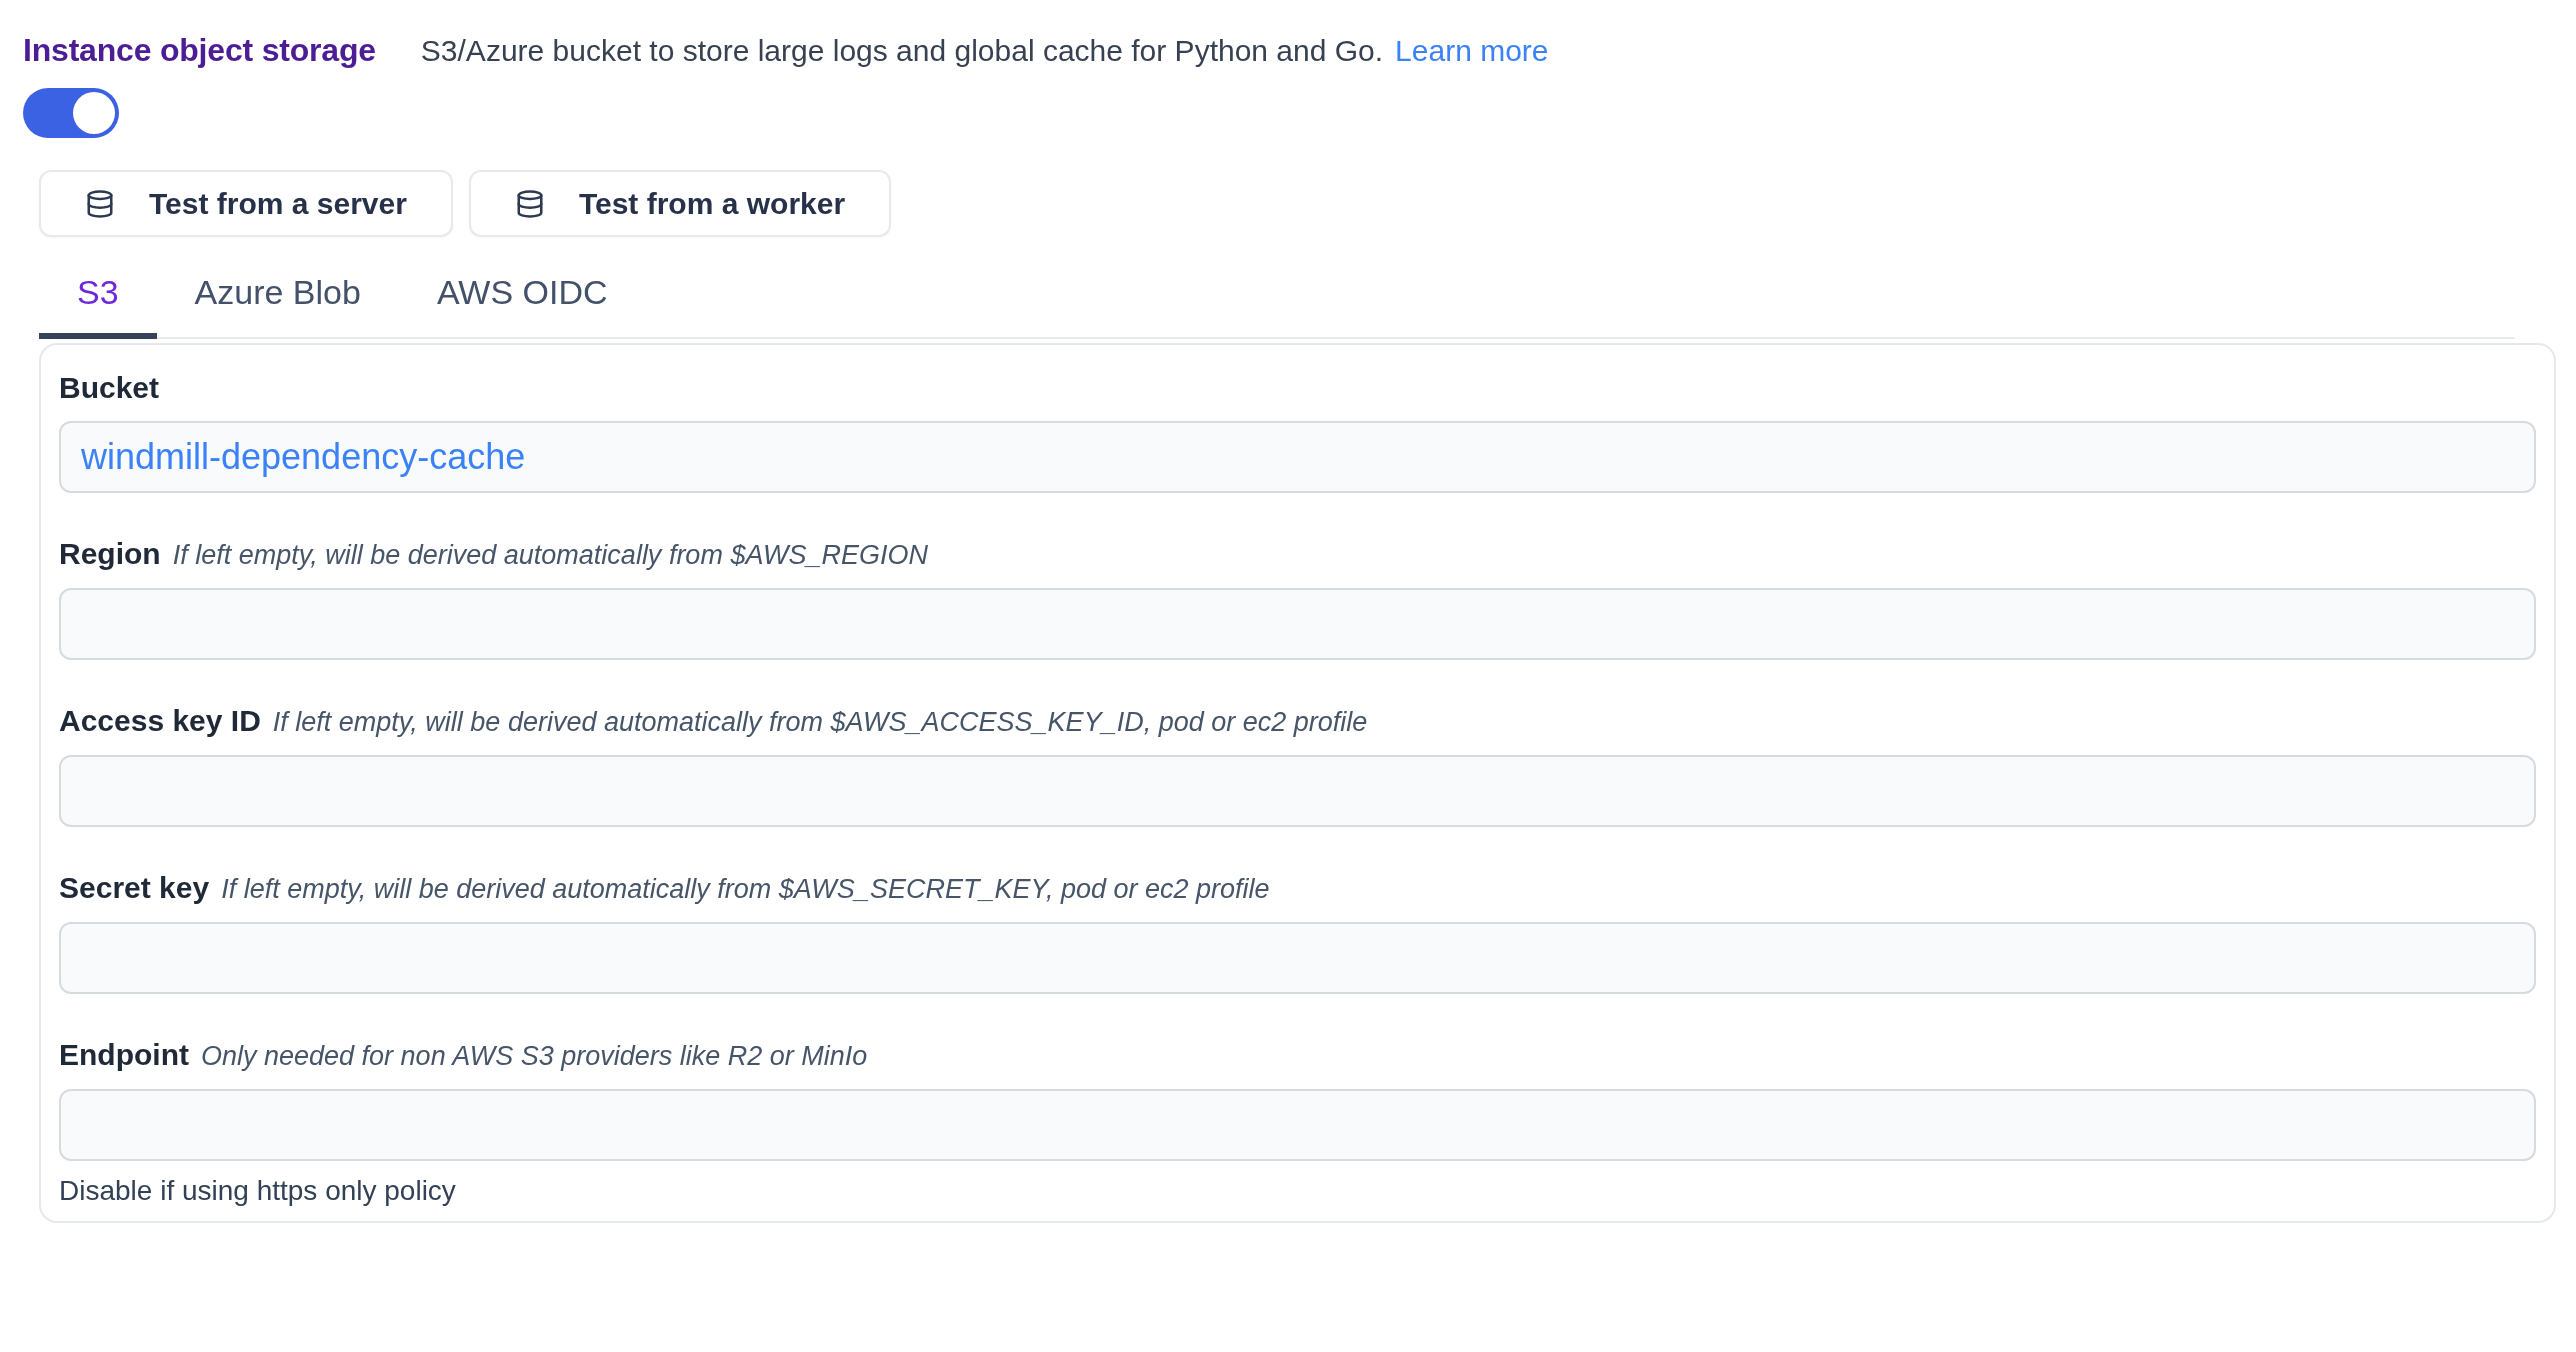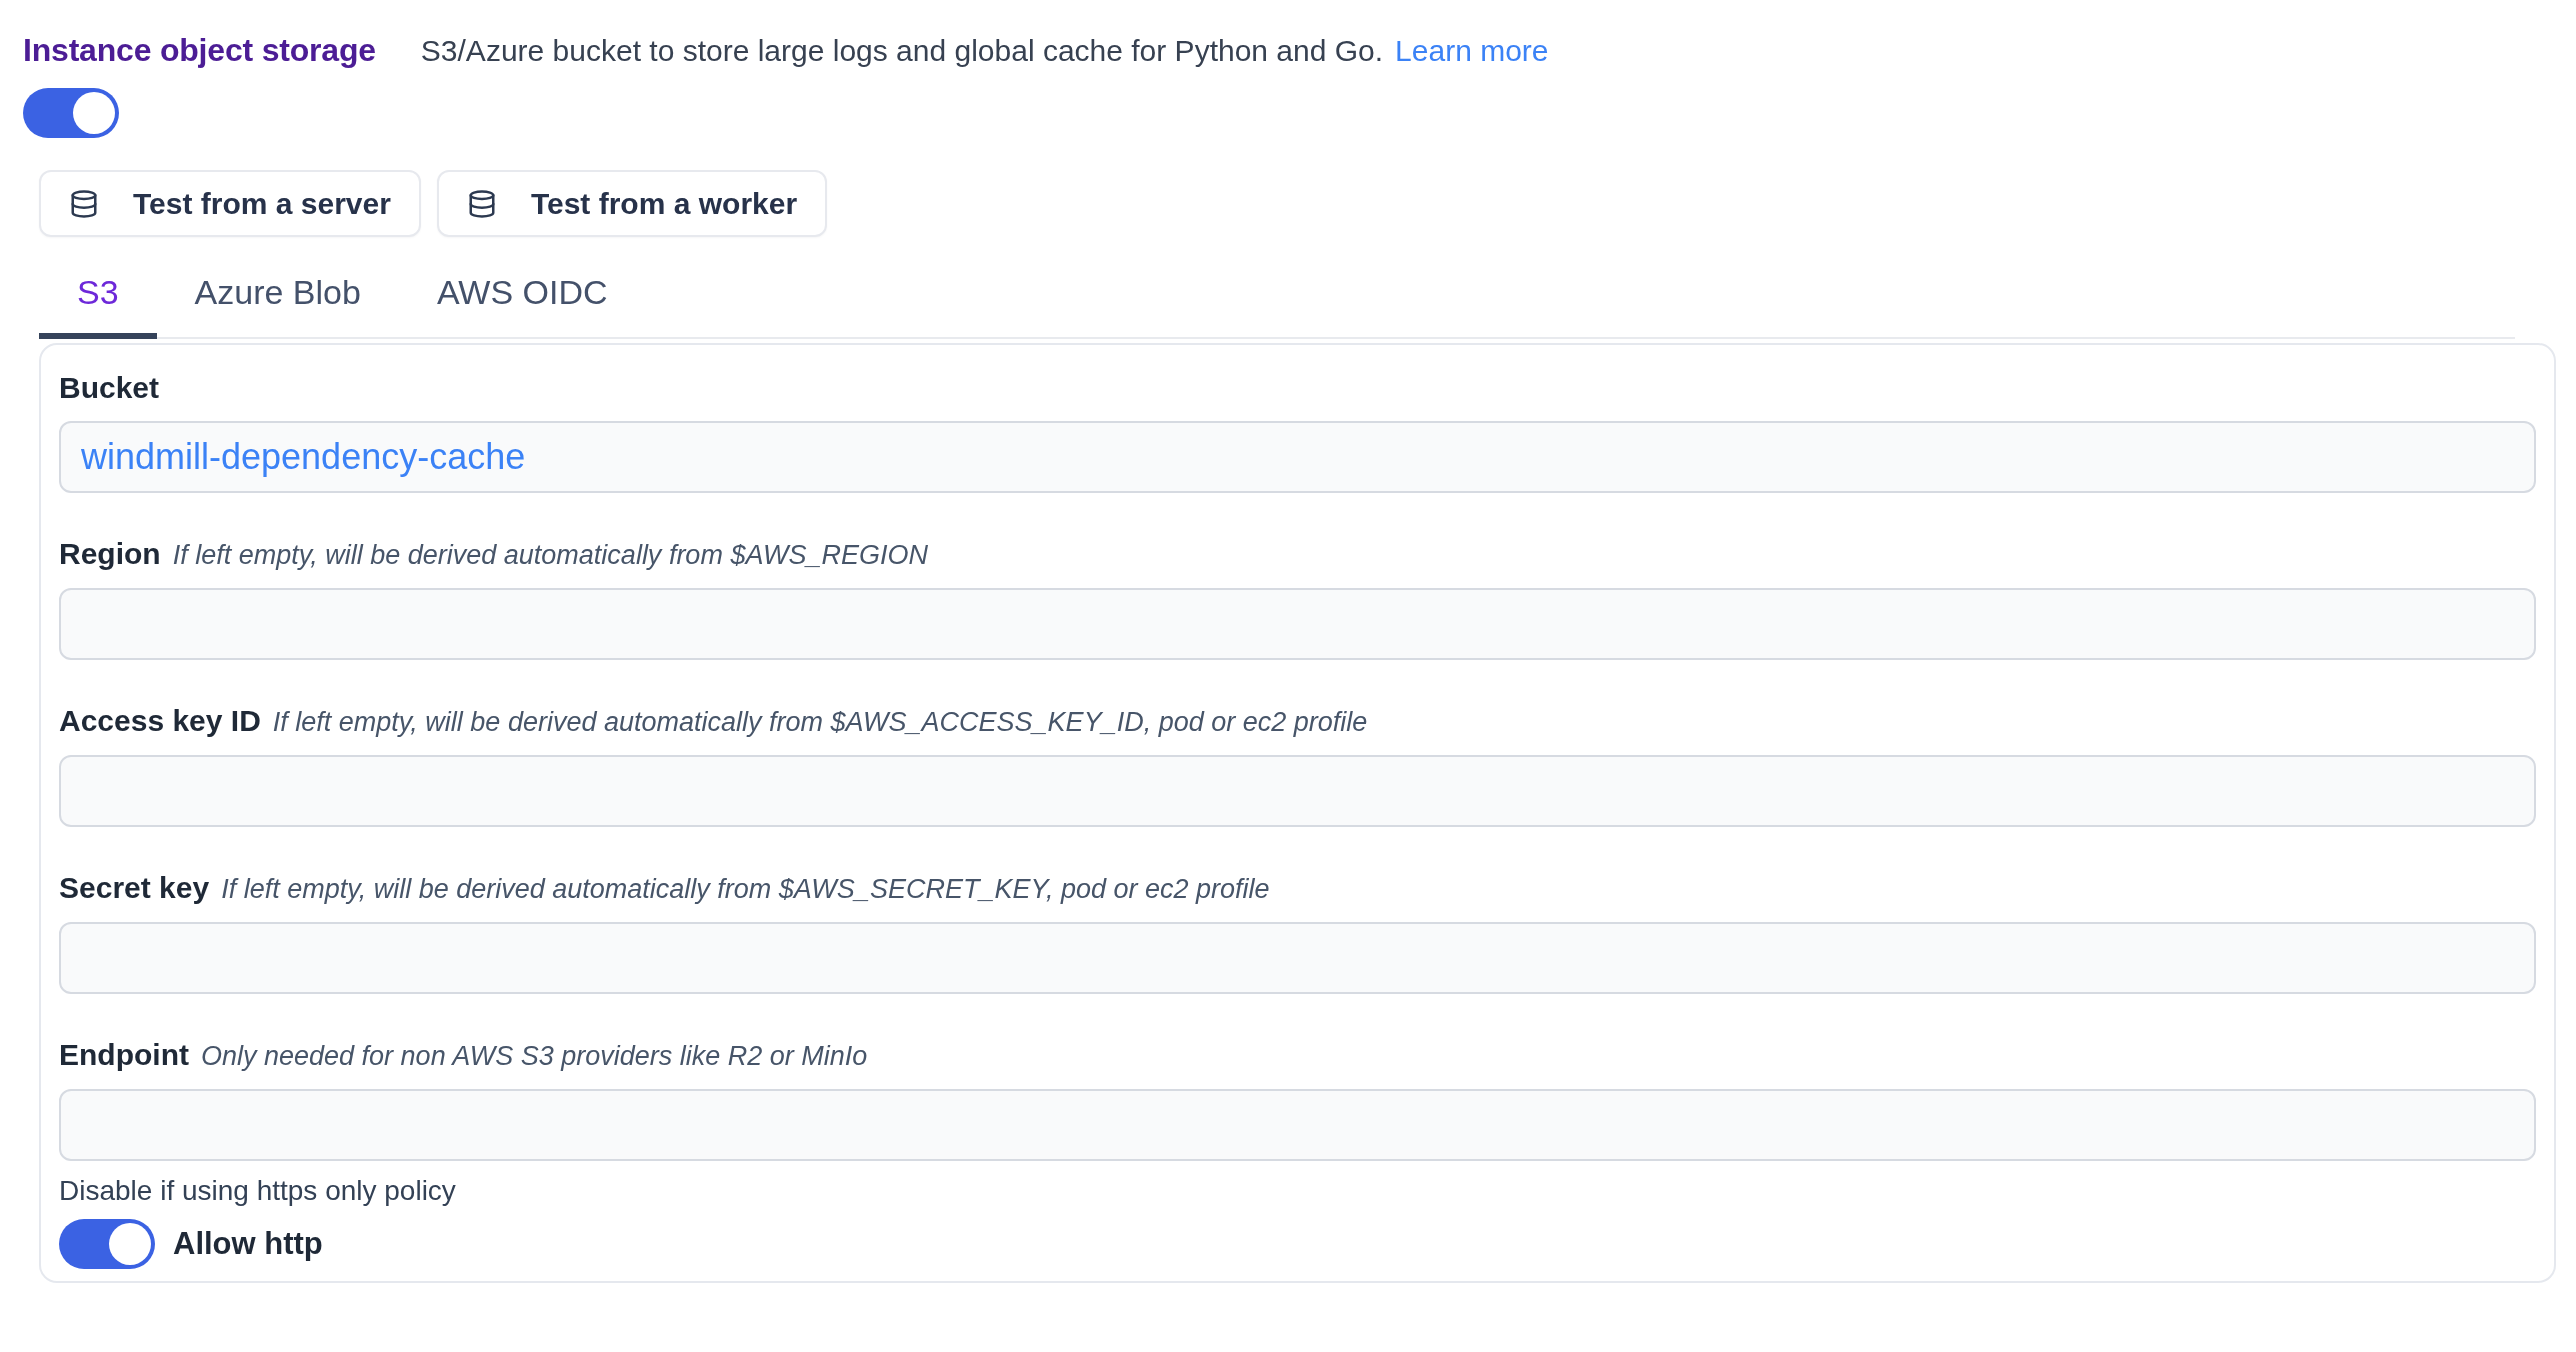--- a/index.html
+++ b/index.html
@@ -65,21 +65,21 @@
   .btn-row {
     display: flex;
     gap: 16px;
     margin: 32px 0 0 16px;
   }
   .test-btn {
     display: inline-flex;
     align-items: center;
     gap: 34px;
     height: 67px;
-    padding: 0 28px;
+    padding: 0 44px;
     background: #ffffff;
     border: 2px solid #e7e9ee;
     border-radius: 12px;
     font-family: "Liberation Sans", sans-serif;
     font-size: 30px;
     font-weight: 700;
     color: #27324a;
     cursor: pointer;
     box-shadow: 0 1px 2px rgba(16, 24, 40, 0.04);
   }
@@ -246,22 +246,16 @@
     <div class="field" style="margin-bottom: 0;">
       <div class="label-row">
         <span class="field-label">Endpoint</span>
         <span class="field-hint">Only needed for non AWS S3 providers like R2 or MinIo</span>
       </div>
       <input class="text-input" type="text" value="" style="">
     </div>
 
     <div class="http-note">Disable if using https only policy</div>
 
-    <div class="toggle-row">
-      <div class="toggle">
-        <div class="thumb"></div>
-      </div>
-      <span class="toggle-label">Allow http</span>
-    </div>
 
   </div>
 </div>
 
 
 </body></html>

